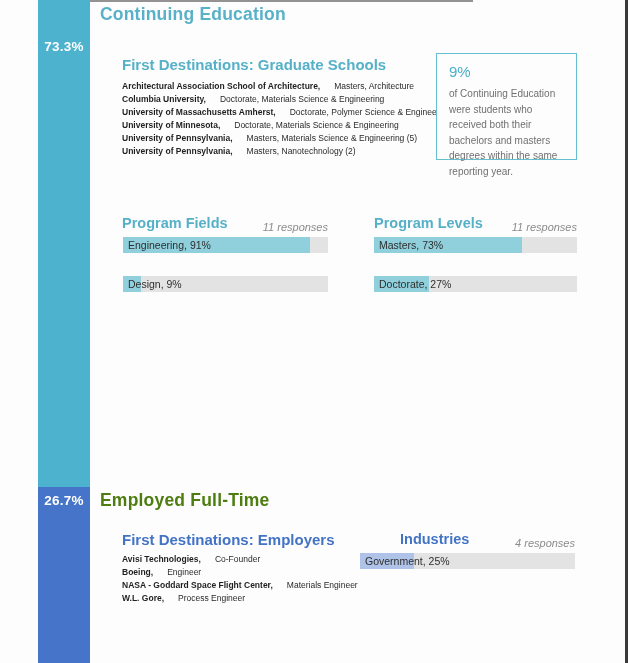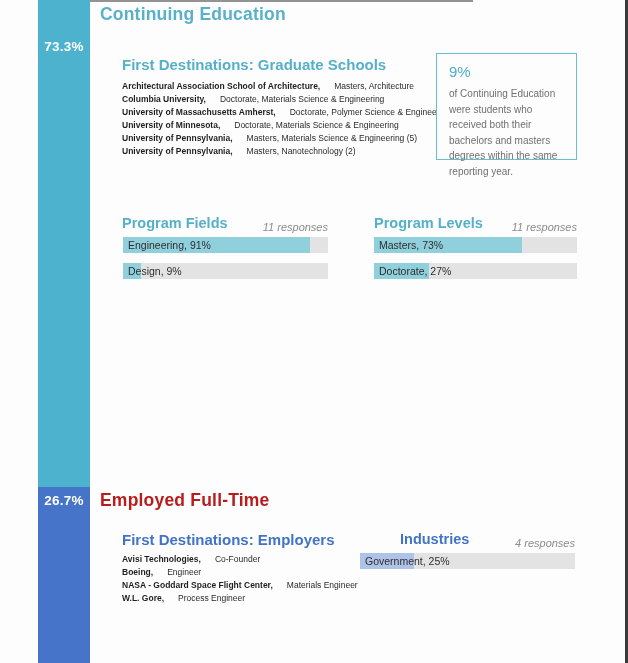--- a/index.html
+++ b/index.html
@@ -48,21 +48,21 @@
   .pct-1 { top: 7px; margin-top: 32px; }
   .pct-2 { top: 493px; }
 
   .section-title {
     position: absolute; left: 100px;
     font-size: 17.5px;
     font-weight: 700;
     letter-spacing: .2px;
   }
   .title-teal { color: #58b1c8; top: 4px; }
-  .title-blue { color: #b91c1c; top: 490px; }
+  .title-blue { color: #4d7c0f; top: 490px; }
 
   .dest-title {
     position: absolute; left: 122px;
     font-size: 15px;
     font-weight: 700;
   }
   .dest-1 { color: #55b0c8; top: 56px; }
   .dest-2 { color: #4273c5; top: 531px; }
 
   .list { position: absolute; left: 122px; }
@@ -109,21 +109,21 @@
     position: absolute;
     font-size: 11px;
     font-style: italic;
     color: #8b8b8b;
     text-align: right;
   }
   .bars { position: absolute; }
   .bar {
     position: relative;
     height: 16px;
-    margin-bottom: 10px;
+    margin-bottom: 23px;
     background: #e3e3e3;
     overflow: hidden;
   }
   .bar-fill {
     position: absolute; left: 0; top: 0; bottom: 0;
   }
   .fill-teal { background: #8fd0dc; }
   .fill-blue { background: #aec3e7; }
   .bar-label {
     position: relative;

